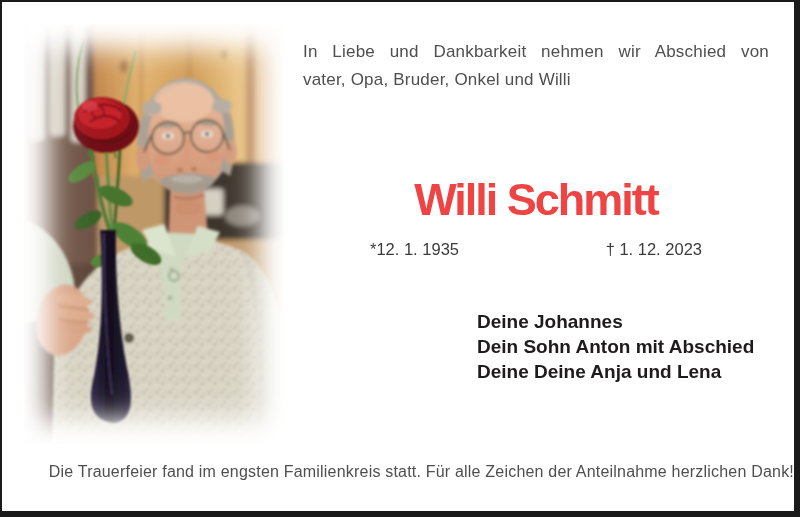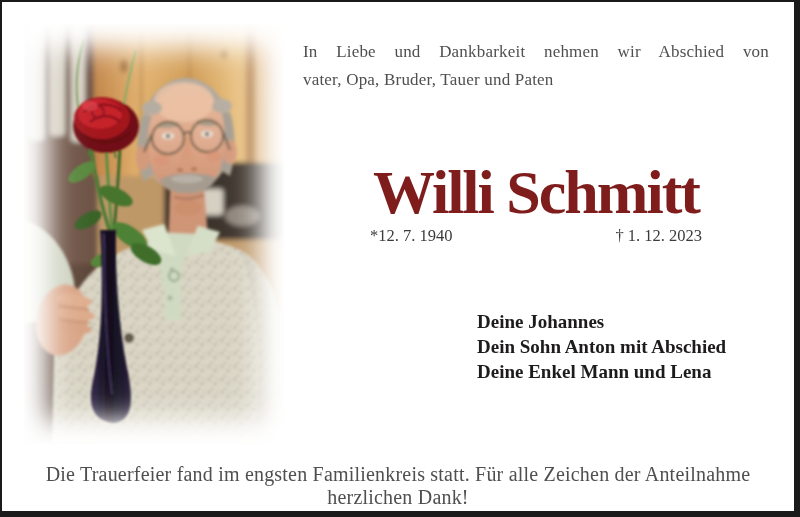--- a/index.html
+++ b/index.html
@@ -4,21 +4,21 @@
 <style>
   html, body { margin: 0; padding: 0; background: #ffffff; }
   .card {
     position: relative;
     width: 800px; height: 517px;
     box-sizing: border-box;
     background: #ffffff;
     border: solid #1a1a1a;
     border-width: 2px 6px 6px 2px;
     overflow: hidden;
-    font-family: Liberation Serif, serif;
+    font-family: Liberation Sans, sans-serif;
     color: #4d4d4d;
   }
 
   
   .photo-wrap {
     position: absolute; left: 22px; top: 22px;
     width: 260px; height: 420px;
   }
   .photo-wrap svg { display: block; width: 100%; height: 100%; }
   .vignette {
@@ -32,43 +32,43 @@
     position: absolute; left: 301px; top: 36px; width: 466px;
     font-size: 17px; line-height: 28px; color: #4f4f4f;
     letter-spacing: 0.2px;
   }
   .intro .jline { text-align: justify; text-align-last: justify; }
   .intro .lline { text-align: left; }
 
   
   .name-block { position: absolute; left: 301px; top: 158px; width: 466px; text-align: center; }
   .deceased-name {
-    margin: 0; font-size: 62px; line-height: 64px; font-weight: bold;
-    letter-spacing: -2px; color: #7f1d1d; white-space: nowrap;
+    margin: 8px; font-size: 45px; line-height: 64px; font-weight: bold;
+    letter-spacing: -2px; color: #ef4444; white-space: nowrap;
   }
   .dates {
     width: 332px; margin: 2px auto 0; display: flex;
     justify-content: space-between;
     font-size: 16.5px; color: #3b3b3b;
   }
 
   
   .mourning-label {
     position: absolute; left: 475px; top: 282px;
     font-size: 16.5px; color: #525252; letter-spacing: 0.2px;
   }
   .mourners {
     position: absolute; left: 475px; top: 307px;
     font-size: 19px; line-height: 25px; font-weight: bold; color: #1d1b1b;
   }
 
   
   .footer-note {
     position: absolute; left: 0; right: 0; top: 461px;
-    text-align: center; font-size: 20px; color: #4f4f4f; letter-spacing: 0.2px;
+    text-align: right; font-size: 16px; color: #4f4f4f; letter-spacing: 0.2px;
   }
 </style>
 </head>
 <body>
 
 <div class="card">
 
   <div class="photo-wrap">
     <svg viewBox="0 0 260 420" preserveAspectRatio="none">
       <defs>
@@ -232,33 +232,33 @@
       <g filter="url(#soft1)">
         <path d="M 76 206 L 92 206 C 91 252 95 302 103 344 C 111 380 107 397 90 399 C 70 397 62 383 70 352 C 79 308 79 254 76 206 Z" fill="url(#vaseGrad)"></path>
         <path d="M 80 210 C 80 260 82 320 88 370" stroke="#544275" stroke-width="2" fill="none" opacity="0.6"></path>
       </g>
     </svg>
     <div class="vignette"></div>
   </div>
 
   <div class="intro">
     <div class="jline">In Liebe und Dankbarkeit nehmen wir Abschied von</div>
-    <div class="lline">vater, Opa, Bruder, Tauer und Paten</div>
+    <div class="lline">vater, Opa, Bruder, Onkel und Willi</div>
   </div>
 
   <div class="name-block">
     <h1 class="deceased-name">Willi Schmitt</h1>
     <div class="dates">
-      <span>*12. 7. 1940</span>
+      <span>*12. 1. 1935</span>
       <span>† 1. 12. 2023</span>
     </div>
   </div>
 
 
   <div class="mourners">
     <div>Deine Johannes</div>
     <div>Dein Sohn Anton mit Abschied</div>
-    <div>Deine Enkel Mann und Lena</div>
+    <div>Deine Deine Anja und Lena</div>
   </div>
 
   <div class="footer-note">Die Trauerfeier fand im engsten Familienkreis statt. Für alle Zeichen der Anteilnahme herzlichen Dank!</div>
 
 </div>
 
 </body></html>

